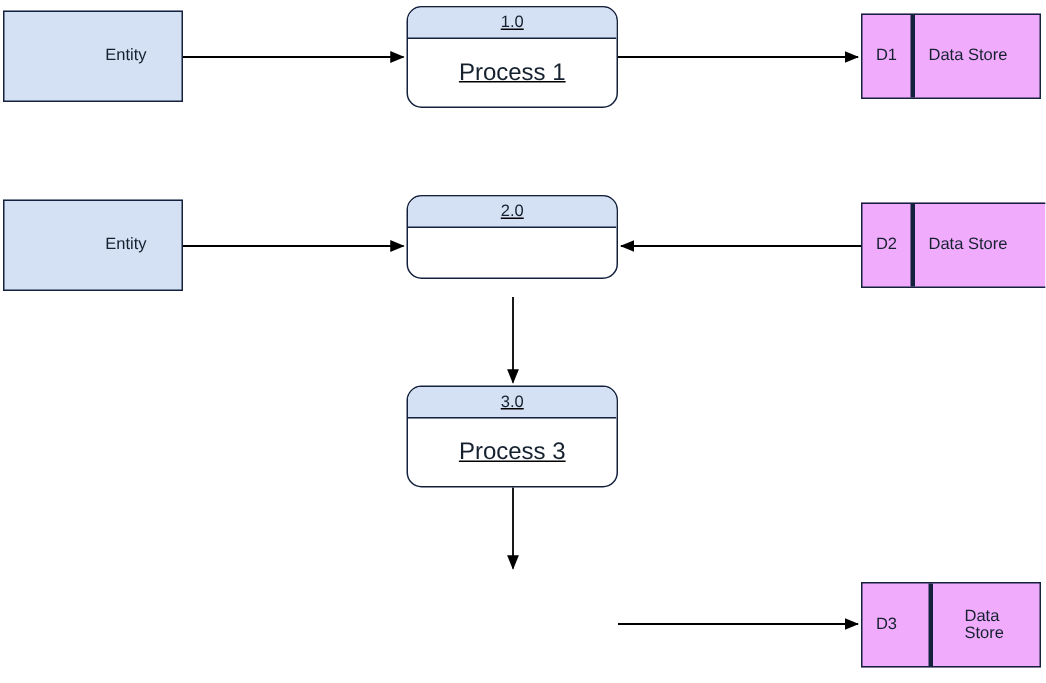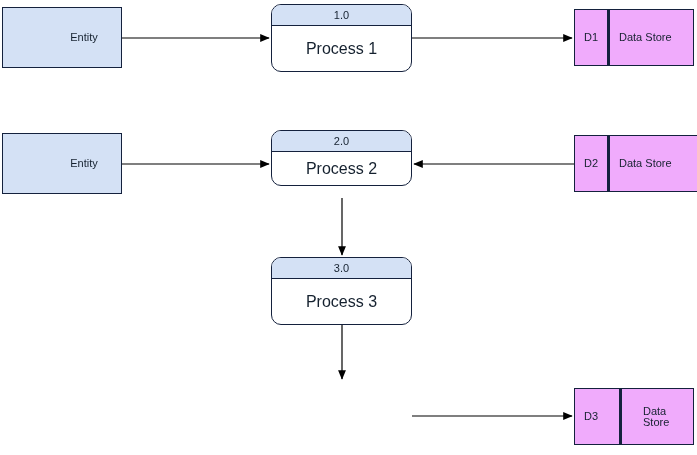--- a/index.html
+++ b/index.html
@@ -36,20 +36,21 @@
   }
 
   
   .process {
     border: 1px solid #14213d;
     border-radius: 10px;
     background: #ffffff;
     overflow: hidden;
     display: flex;
     flex-direction: column;
+    text-decoration: underline;
   }
   .process .pnum {
     height: 20px;
     background: #d4e1f5;
     border-bottom: 1px solid #14213d;
     display: flex;
     align-items: center;
     justify-content: center;
     font-size: 11px;
     color: #15212f;
@@ -146,21 +147,20 @@
     <div class="dsdiv"></div>
     <div class="dsname">Data Store</div>
   </div>
 
   <div class="node entity" style="left:2px; top:133px; width:120px; height:61px;">
     <span class="label">Entity</span>
   </div>
 
   <div class="node process" style="left:271px; top:130px; width:141px; height:56px;">
     <div class="pnum">2.0</div>
-    <div class="pbody">Process 2</div>
   </div>
 
   <div class="node datastore" style="left:574px; top:135px; width:134px; height:57px;">
     <div class="dsid">D2</div>
     <div class="dsdiv"></div>
     <div class="dsname">Data Store</div>
   </div>
 
   <div class="node process" style="left:271px; top:257px; width:141px; height:68px;">
     <div class="pnum">3.0</div>

